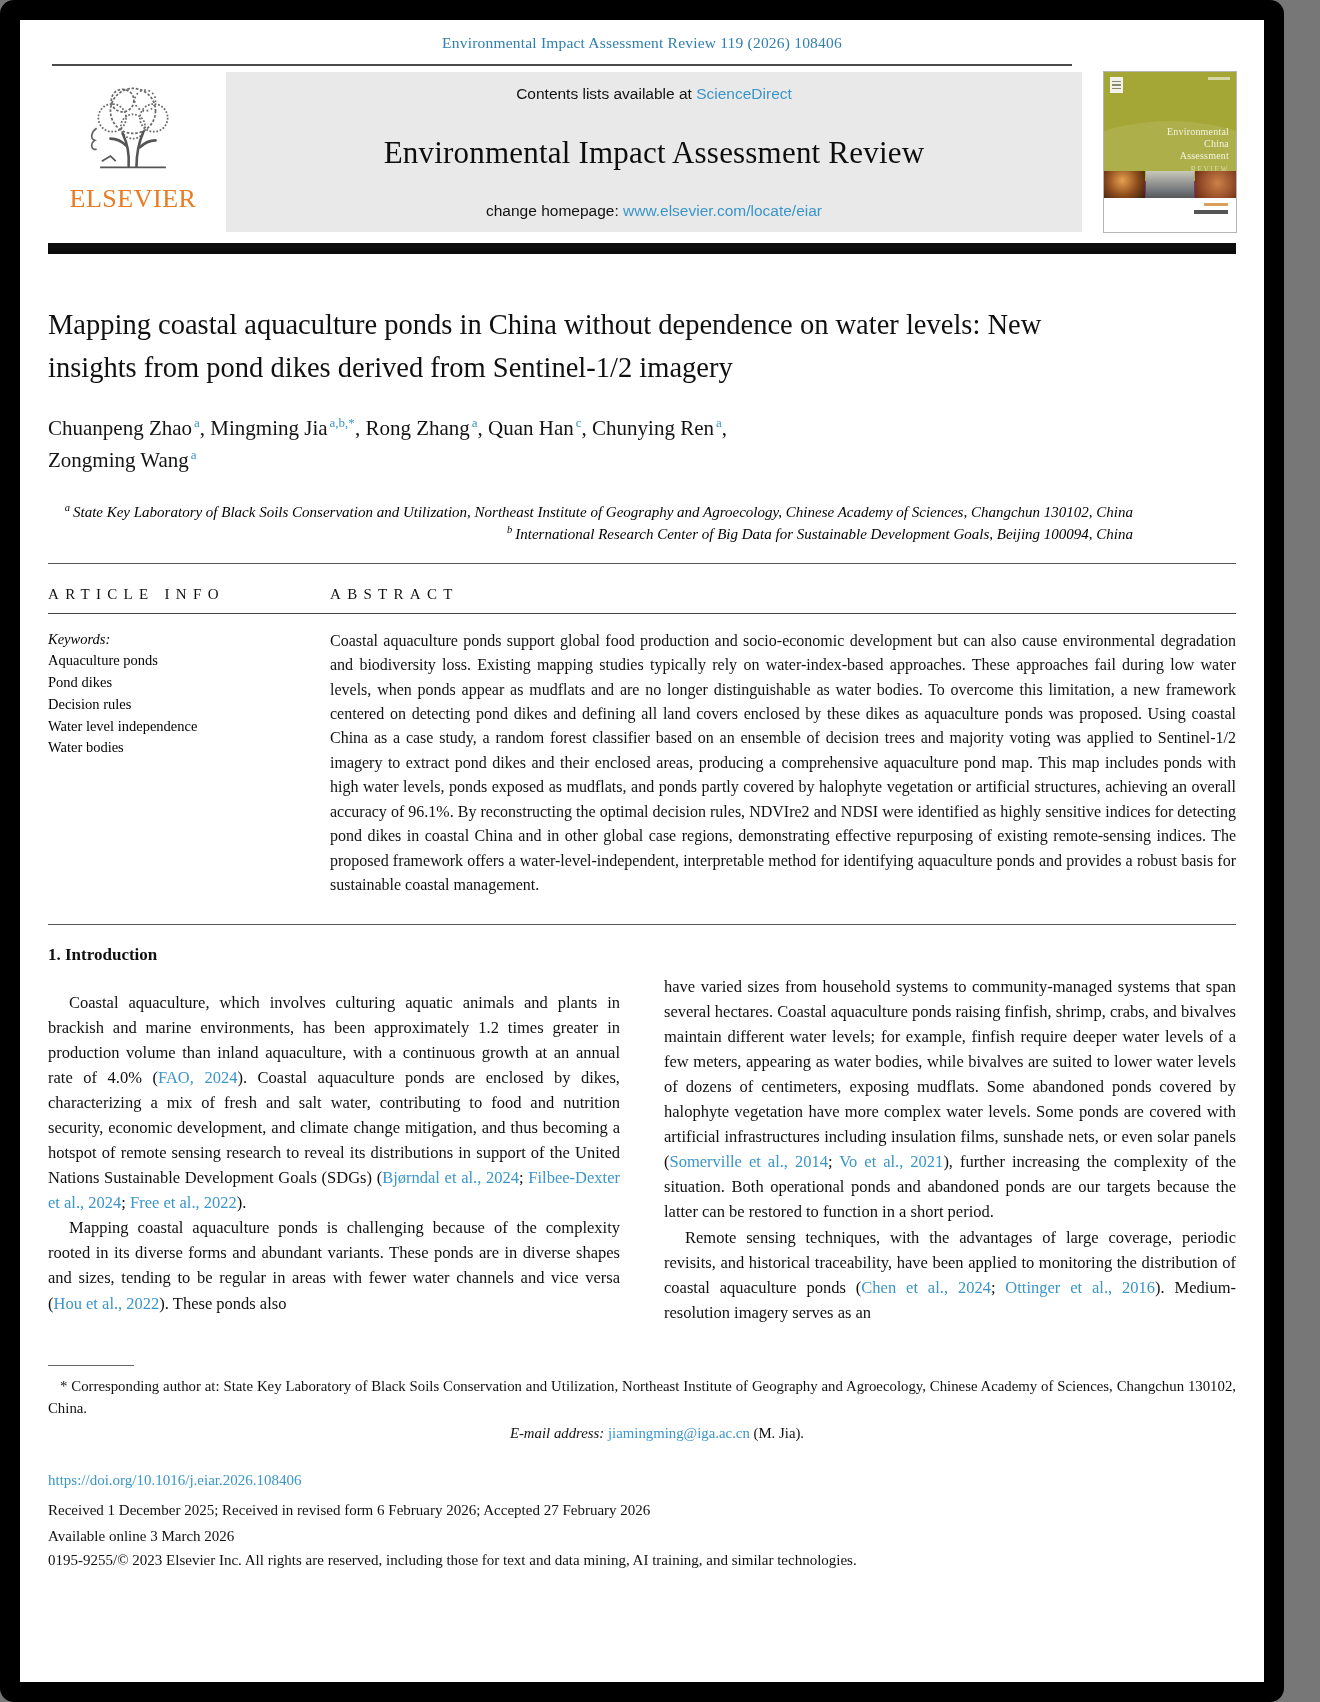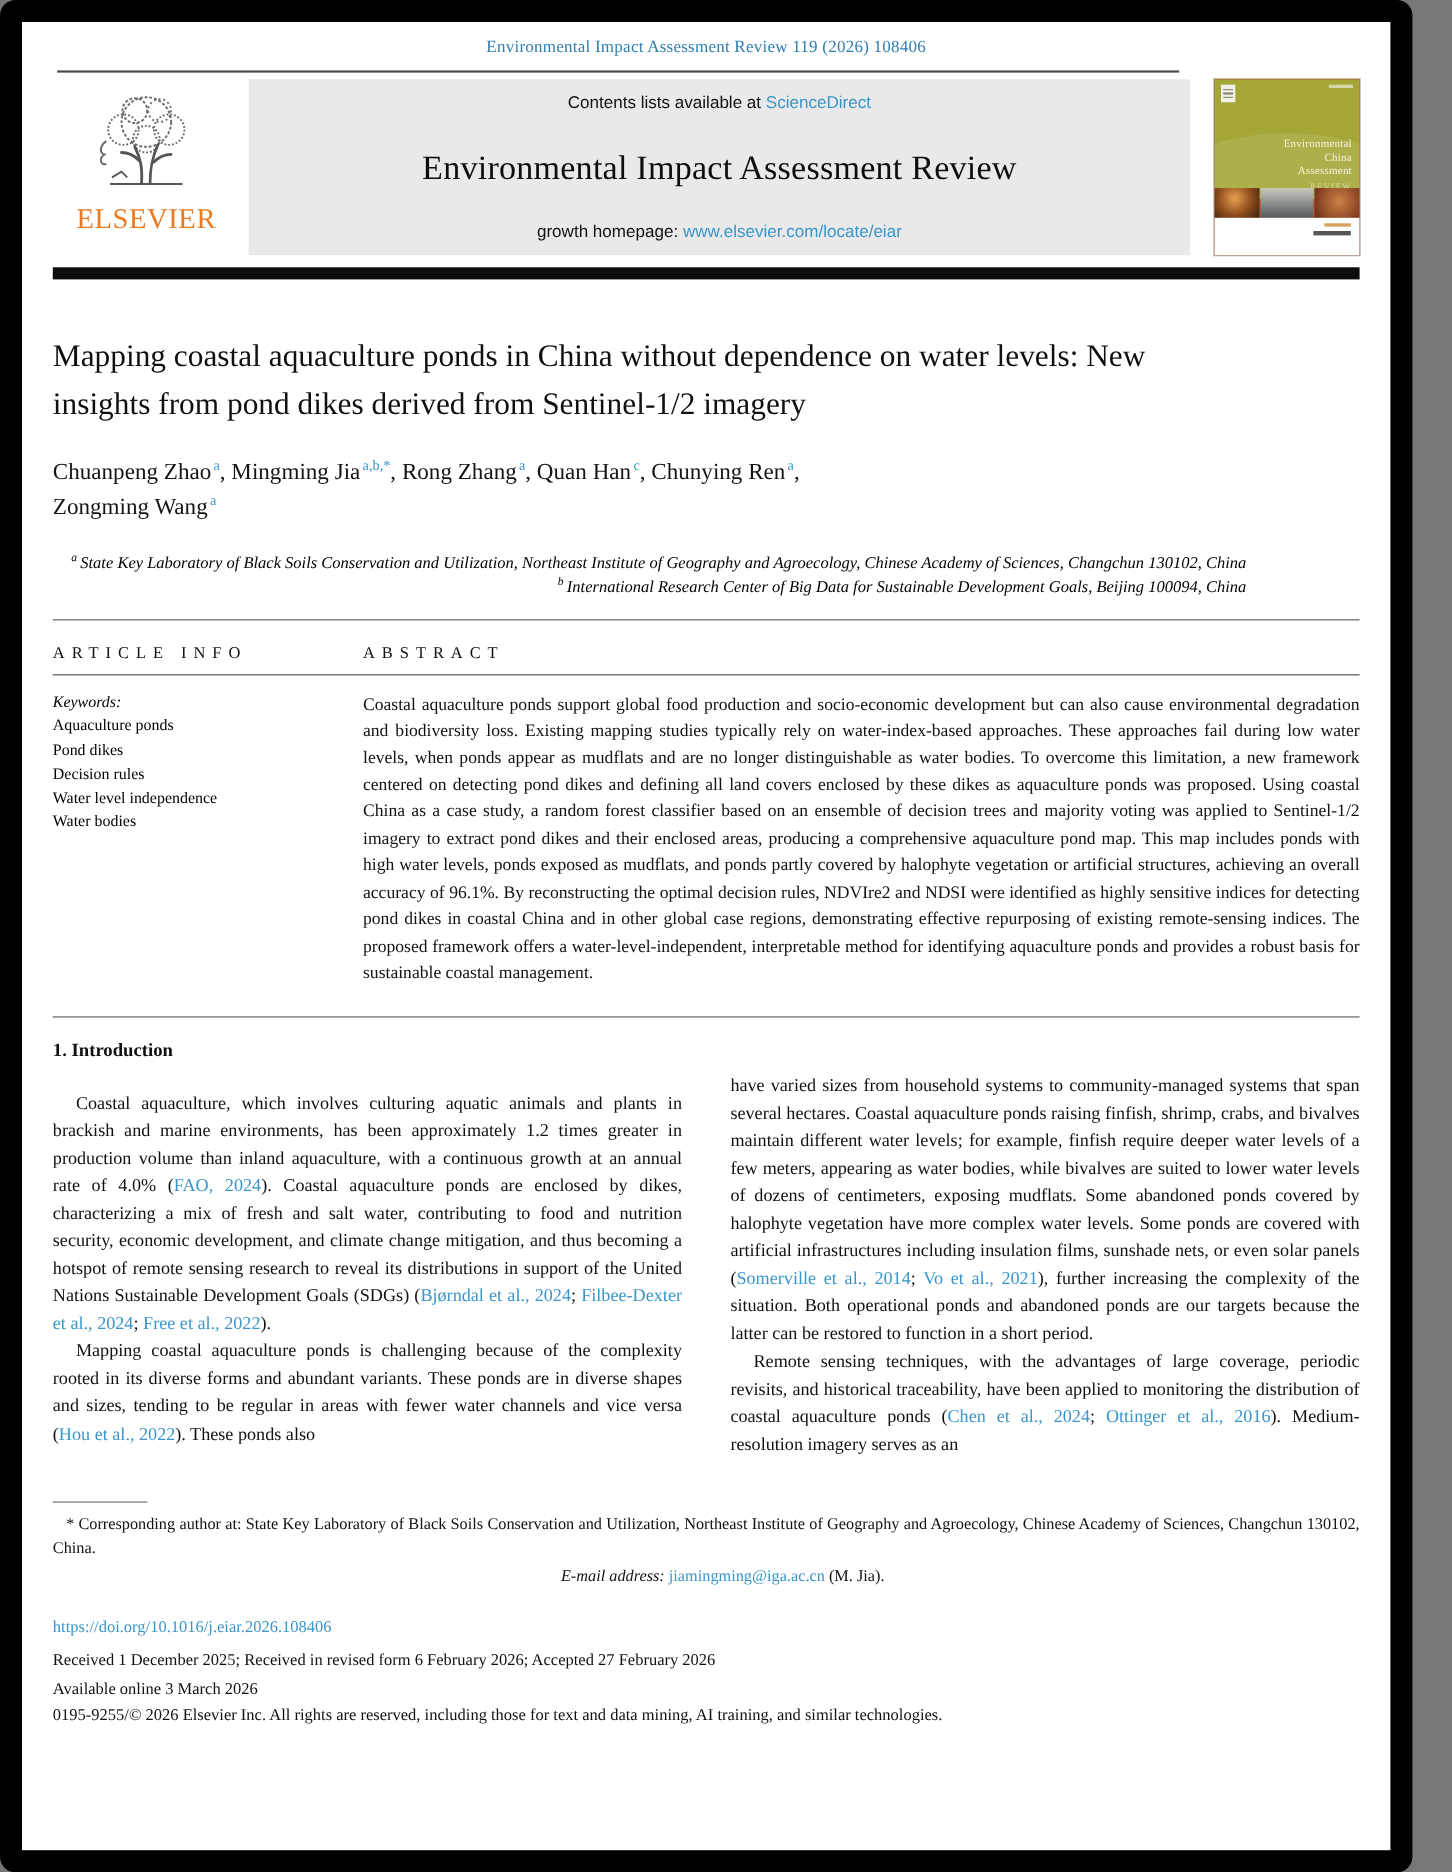--- a/index.html
+++ b/index.html
@@ -21,21 +21,21 @@
   .logo-box svg{display:block;}
   .elsevier-wordmark{font-family:Liberation Serif, serif;font-size:26px;color:var(--elsevier-orange);letter-spacing:.5px;margin-top:2px;}
   .banner{flex:1;background:#e9e9e9;margin-left:8px;padding:13px 10px 12px 10px;text-align:center;display:flex;flex-direction:column;justify-content:space-between;height:160px;}
   .contents-line{font-family:"Liberation Sans",sans-serif;font-size:15.5px;color:#111;}
   .contents-line .sd{color:var(--link);}
   .banner-title{font-size:31px;color:#0d0d0d;letter-spacing:.2px;}
   .homepage-line{font-family:"Liberation Sans",sans-serif;font-size:15.5px;color:#111;}
   .homepage-line .url{color:var(--link);}
 
   
-  .cover{width:132px;height:160px;margin-left:22px;background:#c2410c;position:relative;box-shadow:0 0 0 1px #b5b5b5;overflow:hidden;flex:none;}
+  .cover{width:132px;height:160px;margin-left:22px;background:#701a75;position:relative;box-shadow:0 0 0 1px #b5b5b5;overflow:hidden;flex:none;}
   .cover-olive{position:absolute;top:0;left:0;right:0;height:68%;background:var(--cover-olive);}
   .cover-olive::after{content:"";position:absolute;left:-40%;bottom:-55%;width:180%;height:110%;border-radius:50%;background:rgba(255,255,255,0.10);}
   .cover-minilogo{position:absolute;top:5px;left:6px;width:13px;height:16px;background:#f2f2ea;display:flex;flex-direction:column;justify-content:center;gap:2px;padding:2px;}
   .cover-minilogo i{display:block;height:1.5px;background:#8a8a6a;}
   .cover-issn{position:absolute;top:5px;right:6px;width:22px;height:3px;background:rgba(255,255,255,.55);}
   .cover-title{position:absolute;top:34%;right:7px;text-align:right;color:#f4f4e0;font-size:10px;line-height:1.2;letter-spacing:.2px;}
   .cover-review{color:#d9dba6;font-size:7.5px;letter-spacing:1.5px;margin-top:3px;}
   .cover-photos{position:absolute;top:62%;left:0;right:0;height:17%;display:flex;gap:1px;}
   .cover-photos .ph1{flex:1;background:radial-gradient(circle at 45% 35%,#e8a050,#8a4a1a 55%,#33210c);}
   .cover-photos .ph2{flex:1.2;background:linear-gradient(#c9c9bb,#76797d 70%,#54565a);}
@@ -116,21 +116,21 @@
           <g fill="none" stroke="#666" stroke-width="2">
             <path d="M18 58 c-6 4 -8 12 -2 14 c-6 4 -4 12 2 10"></path>
           </g>
         </svg>
         <div class="elsevier-wordmark" data-interactable="false">ELSEVIER</div>
       </div>
 
       <div class="banner" data-interactable="false">
         <div class="contents-line" data-interactable="false"><span data-interactable="false">Contents lists available at </span><span class="sd" data-interactable="true">ScienceDirect</span></div>
         <div class="banner-title" data-interactable="false">Environmental Impact Assessment Review</div>
-        <div class="homepage-line" data-interactable="false"><span data-interactable="false">growth homepage: </span><span class="url" data-interactable="true">www.elsevier.com/locate/eiar</span></div>
+        <div class="homepage-line" data-interactable="false"><span data-interactable="false">change homepage: </span><span class="url" data-interactable="true">www.elsevier.com/locate/eiar</span></div>
       </div>
 
       <div class="cover" data-interactable="false">
         <div class="cover-olive" data-interactable="false"></div>
         <div class="cover-minilogo" data-interactable="false">
             <i></i>
             <i></i>
             <i></i>
           </div>
         <div class="cover-issn" data-interactable="false"></div>
@@ -202,17 +202,17 @@
     <div class="footnote" data-interactable="false">
       <div class="footnote-divider" data-interactable="false"></div>
       <div class="corresponding" data-interactable="false">* Corresponding author at: State Key Laboratory of Black Soils Conservation and Utilization, Northeast Institute of Geography and Agroecology, Chinese Academy of Sciences, Changchun 130102, China.</div>
       <div class="email-line" data-interactable="false"><span class="em-label" data-interactable="false">E-mail address: </span><span class="cite" data-interactable="true">jiamingming@iga.ac.cn</span><span data-interactable="false"> (M. Jia).</span></div>
     </div>
 
     <div class="footer" data-interactable="false">
       <div class="doi" data-interactable="true">https://doi.org/10.1016/j.eiar.2026.108406</div>
       <div class="received" data-interactable="false">Received 1 December 2025; Received in revised form 6 February 2026; Accepted 27 February 2026</div>
       <div class="available" data-interactable="false">Available online 3 March 2026</div>
-      <div class="copyright" data-interactable="false">0195-9255/© 2026 Elsevier Inc. All rights are reserved, including those for text and data mining, AI training, and similar technologies.</div>
+      <div class="copyright" data-interactable="false">0195-9255/© 2023 Elsevier Inc. All rights are reserved, including those for text and data mining, AI training, and similar technologies.</div>
     </div>
 
   </div>
 </div>
 
 </body></html>

